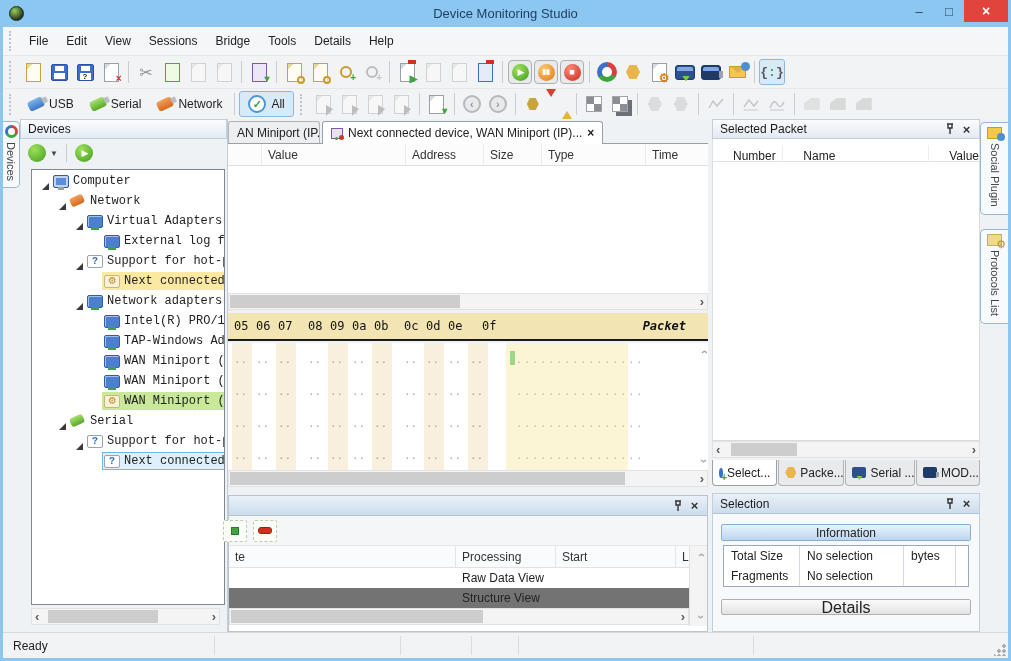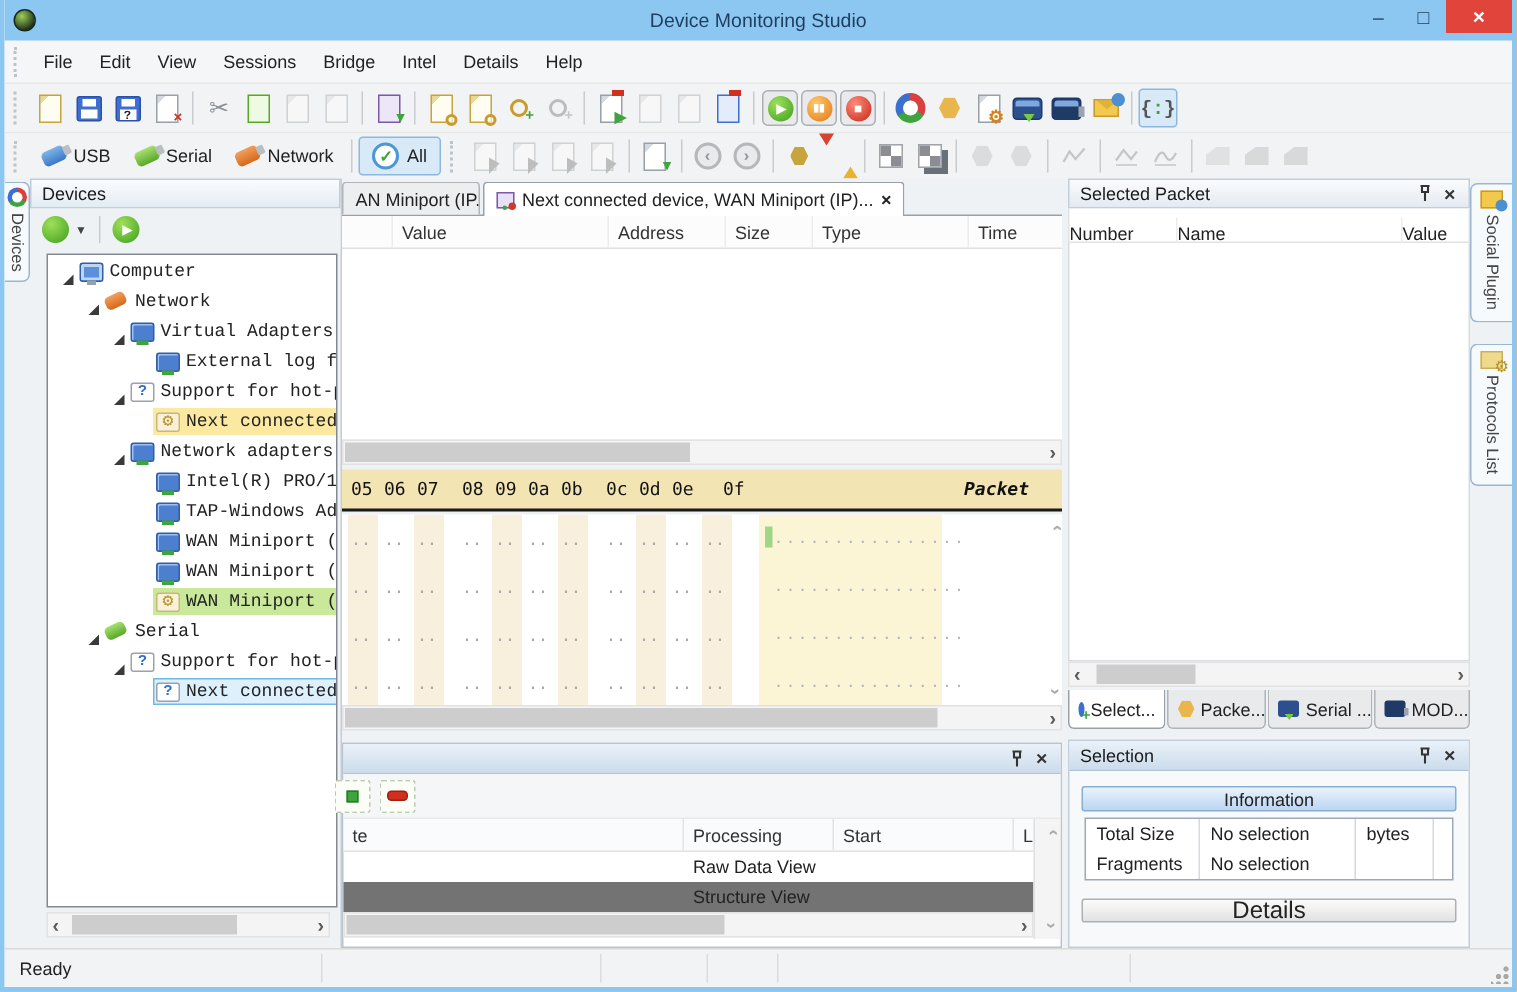--- a/index.html
+++ b/index.html
@@ -158,21 +158,21 @@
 .ptable .hr span { border-right:1px solid #E4E4E4; height:100%; line-height:22px; padding-left:6px; color:#333; overflow:hidden; }
 .prow { display:flex; height:20px; align-items:center; }
 .prow.alt { background:#737373; }
 .prow .c0 { width:227px; } .prow .c1 { width:100px; padding-left:6px; } .prow .c2 { width:120px; } .prow .c3 { flex:1; }
 .pvsb { position:absolute; right:0; top:50px; width:18px; height:80px; background:#F4F4F4; border-left:1px solid #E0E0E0; }
 
 
 .rpanel { position:absolute; left:709px; top:0; width:268px; bottom:0; }
 .rpanel .ph-top { background:linear-gradient(#FAFBFD,#E4EAF1); border-color:#C2CEDA; }
 .rcols { height:23px; background:#FCFCFD; border:1px solid #E2E2E2; border-top:none; display:flex; align-items:center; background:#fff; }
-.rcols span { border-right:1px solid #ECECEC; height:100%; line-height:23px; padding-left:0;margin-top:12px; }
+.rcols span { border-right:1px solid #ECECEC; height:100%; line-height:23px; padding-left:20px;margin-top:12px; }
 .rwhite { position:absolute; left:0; right:0; top:43px; height:279px; background:#fff; border:1px solid #D8DCE0; border-top:none; }
 .docktabs { position:absolute; left:0; right:0; top:341px; height:26px; display:flex; gap:1px; }
 .dtab { display:flex; align-items:center; gap:4px; padding:0 6px; border:1px solid #B0B4B8; border-top:none; border-radius:0 0 4px 4px; background:#E8EAEC; white-space:nowrap; overflow:hidden; font-size:12px; }
 .dtab.active { background:#fff; border-color:#9AA0A8; }
 .mag { width:10px; height:10px; border:2px solid #3C6FD0; border-radius:50%; position:relative; }
 .mag::after { content:"+"; position:absolute; right:-6px; bottom:-7px; color:#3FA33F; font-weight:bold; font-size:10px; }
 .minicons { width:14px; height:11px; background:#2C508E; border-radius:2px; position:relative; flex:none; }
 .minicons::after { content:""; position:absolute; bottom:-2px; left:4px; width:6px; height:4px; background:#7ACB3A; clip-path:polygon(0 0,100% 0,50% 100%); }
 .minicons.dark { background:#203A66; }
 .minicons.dark::after { background:#9AA4B0; clip-path:none; width:3px; height:5px; right:-2px; left:auto; bottom:1px; }
@@ -223,21 +223,21 @@
     </span>
   </div>
 
   <div class="menubar">
     <span class="grip"></span>
     <span class="mi">File</span>
     <span class="mi">Edit</span>
     <span class="mi">View</span>
     <span class="mi">Sessions</span>
     <span class="mi">Bridge</span>
-    <span class="mi">Intel</span>
+    <span class="mi">Tools</span>
     <span class="mi">Details</span>
     <span class="mi">Help</span>
   </div>
 
   <div class="tb tb1">
     <span class="grip"></span>
     <span class="tbi">
         <span class="pg gold"></span>
       </span>
     <span class="tbi">

